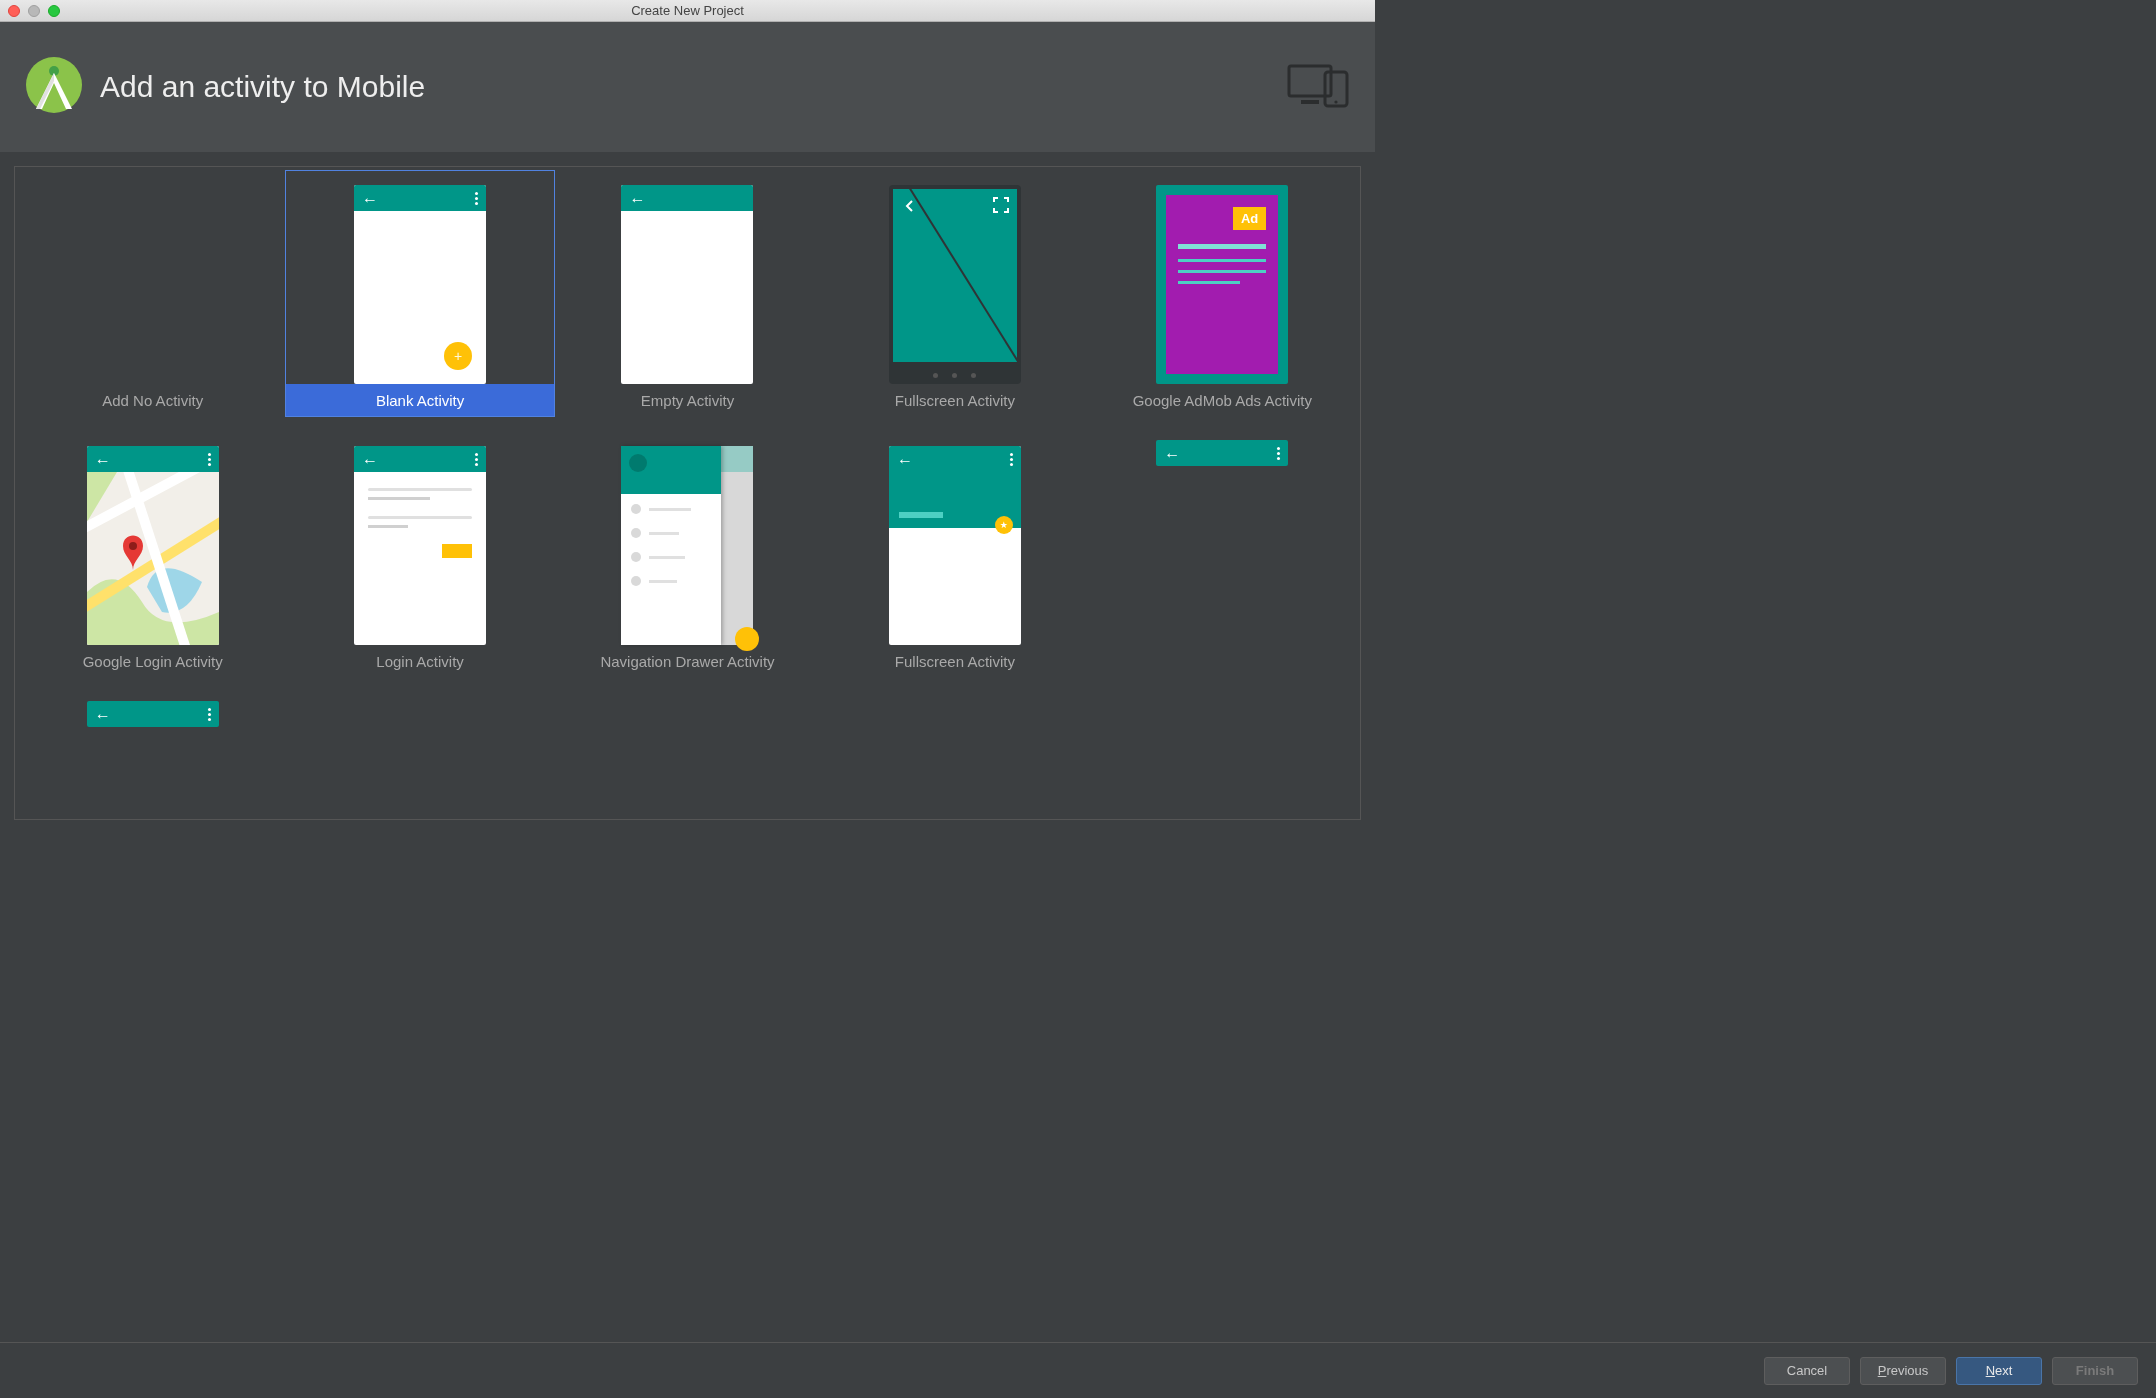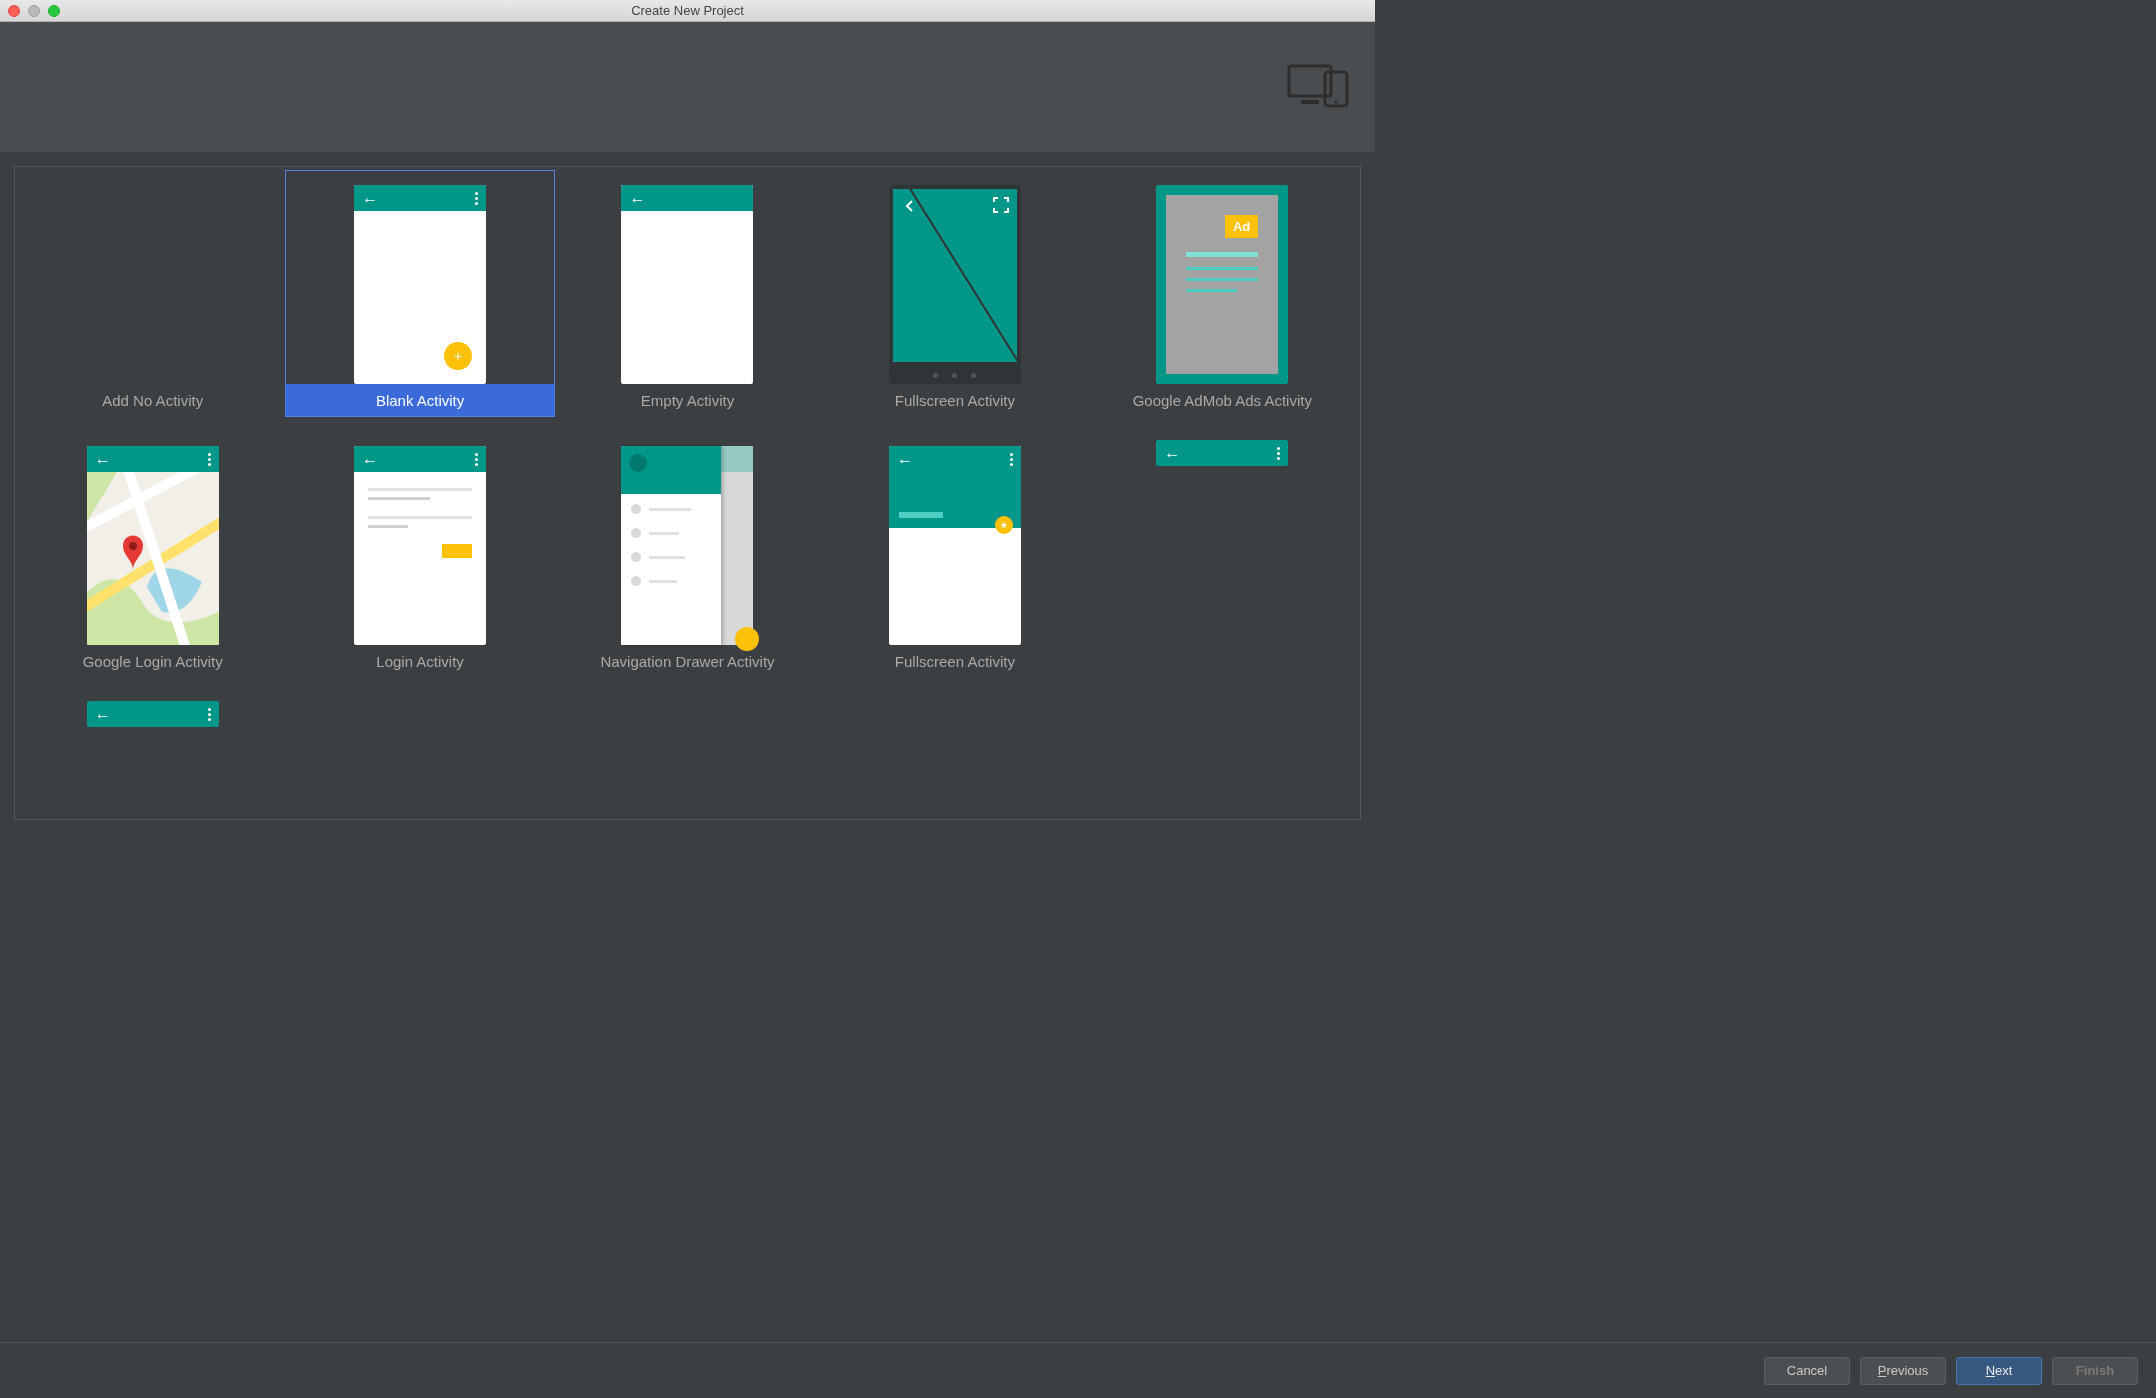--- a/index.html
+++ b/index.html
@@ -190,22 +190,22 @@
   }
   .pager-dots {
     position: absolute; bottom: 6px; left: 0; right: 0;
     display: flex; justify-content: center; gap: 14px;
   }
   .pager-dots span { width: 5px; height: 5px; background: #555; border-radius: 50%; }
 
   
   .admob-inner {
     position: absolute; top: 10px; left: 10px; right: 10px; bottom: 10px;
-    background: #a3a3a3;
-    padding: 20px;
+    background: #a21caf;
+    padding: 12px;
   }
   .ad-badge {
     background: #ffc107;
     color: #fff;
     font-weight: 600;
     font-size: 13px;
     padding: 4px 8px;
     display: inline-block;
     float: right;
   }
@@ -344,20 +344,31 @@
 <div class="titlebar">
   <div class="traffic-lights">
     <div class="tl tl-red"></div>
     <div class="tl tl-yellow"></div>
     <div class="tl tl-green"></div>
   </div>
   <div class="titlebar-title">Create New Project</div>
 </div>
 
 <div class="header">
+  <div class="logo-wrap">
+    <span>
+      <svg width="64" height="64" viewBox="0 0 64 64">
+        <circle cx="32" cy="32" r="28" fill="#8bc34a"></circle>
+        <circle cx="32" cy="18" r="5" fill="#43a047"></circle>
+        <path d="M32 20 L14 56 L20 56 L32 30 L44 56 L50 56 Z" fill="#fff"></path>
+        <path d="M32 20 L14 56 L18 56 L32 28 Z" fill="#e0e0e0"></path>
+      </svg>
+    </span>
+    <div class="header-title">Add an activity to Mobile</div>
+  </div>
   <span class="devices-icon">
     <svg width="66" height="46" viewBox="0 0 66 46">
       <rect x="2" y="4" width="42" height="30" rx="2" fill="none" stroke="#2b2d2e" stroke-width="3"></rect>
       <rect x="14" y="38" width="18" height="4" fill="#2b2d2e"></rect>
       <rect x="38" y="10" width="22" height="34" rx="3" fill="none" stroke="#2b2d2e" stroke-width="3"></rect>
       <circle cx="49" cy="40" r="1.6" fill="#2b2d2e"></circle>
     </svg>
   </span>
 </div>
 

